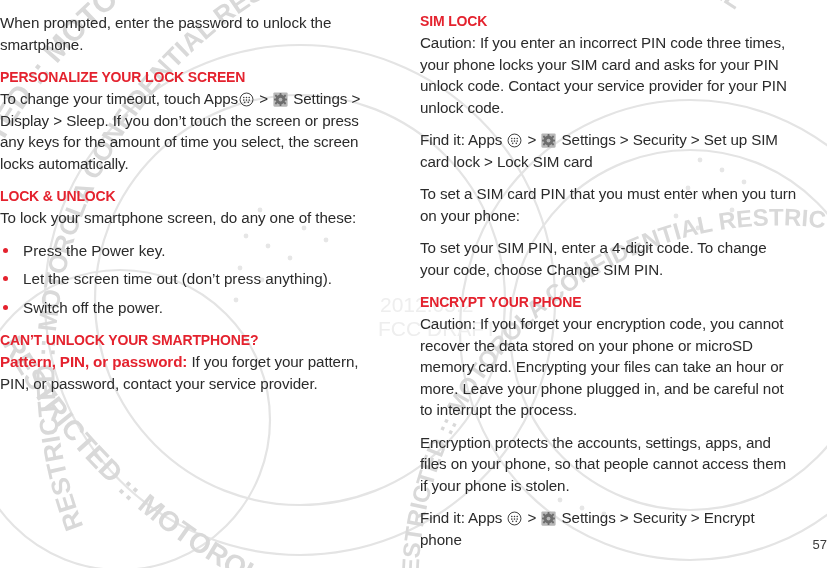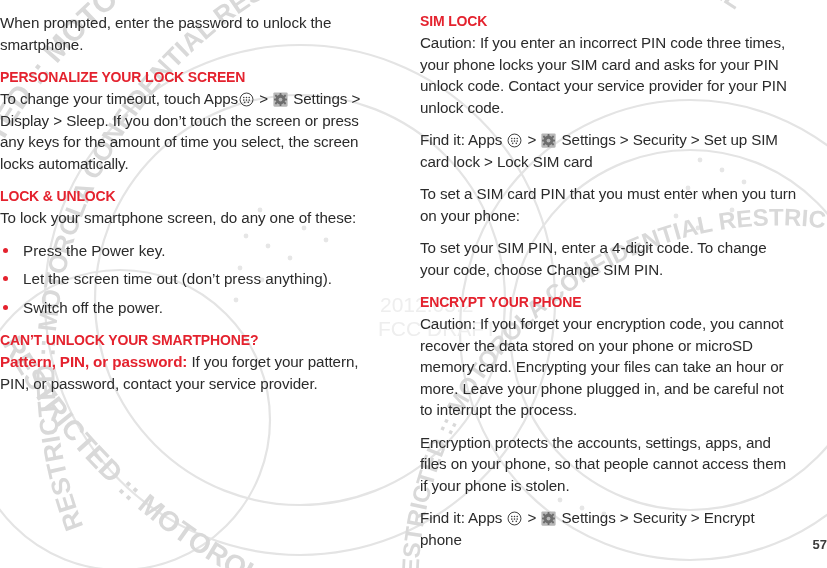--- a/index.html
+++ b/index.html
@@ -96,21 +96,21 @@
   .apps-icon { width: 15px; height: 15px; }
   .gear-icon { width: 15px; height: 15px; }
   .sep { font-weight: 400; }
 
   
   #page-number {
     position: absolute;
     right: 0px;
     bottom: 16px;
     font-size: 13px;
-    font-weight: 700;
+    font-weight: 400;
     color: #3c3c3c;
     z-index: 3;
   }
 </style>
 </head>
 <body>
 
 <div id="watermark">
   <svg viewBox="0 0 827 568" xmlns="http://www.w3.org/2000/svg">
     <defs>

